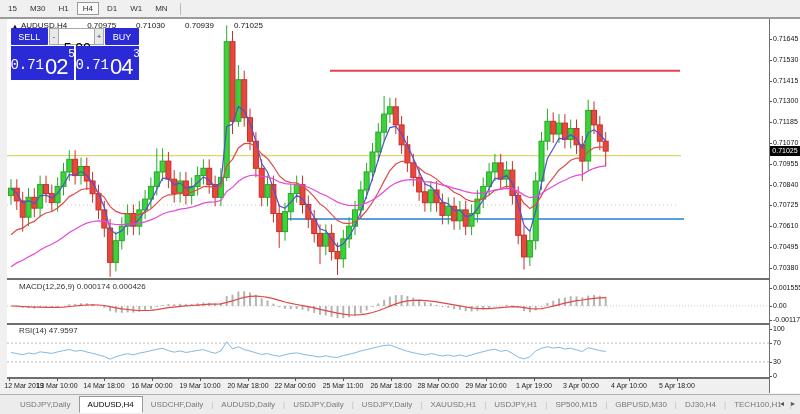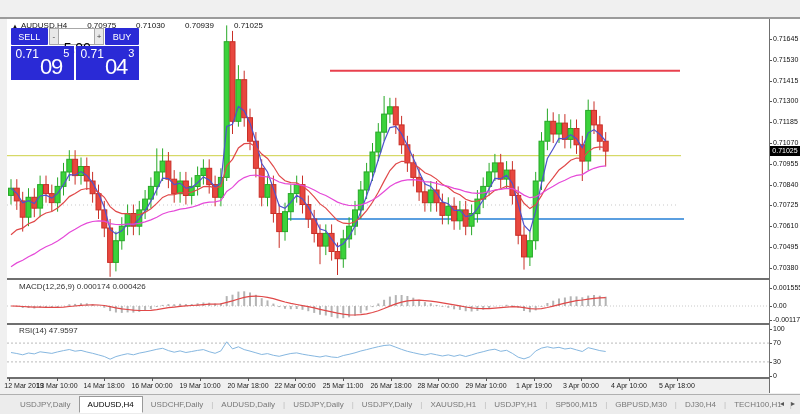--- a/index.html
+++ b/index.html
@@ -36,21 +36,21 @@
   #sell-btn { width:40px; margin-right:1px; }
   #buy-btn  { width:37px; margin-left:1px; }
   .spin-btn { width:11px; background:#e8e8e8; border:1px solid #a8a8a8; font-size:8px; color:#444;
               display:flex; align-items:center; justify-content:center; cursor:pointer; }
   #vol-field { width:38px; background:#fff; border:1px solid #a8a8a8; border-left:none; border-right:none;
                font-size:14px; color:#000; text-align:right; padding:12px 3px 0 0; line-height:15px; }
   #tp-row2 { display:flex; }
   .quote-box { width:63px; height:34px; background:#2a2ad6; color:#fff; display:flex;
                align-items:flex-end; justify-content:center; padding-bottom:4px; cursor:pointer; }
   #bid-box { margin-right:2px; }
-  .q-small { font-size:12px; margin:0 1px 15px 0; }
+  .q-small { font-size:14px; margin:0 1px 3px 0;font-family:Liberation Mono, monospace; }
   .q-big { font-size:22px; line-height:18px; letter-spacing:-1px; }
   .q-sup { font-size:11px; line-height:10px; margin-left:1px; align-self:flex-start; margin-top:2px; }
 
   svg { position:absolute; left:0; top:0; }
   .pane-label { position:absolute; left:5px; top:2px; font-size:8px; color:#333; white-space:nowrap; z-index:3;padding-left:7px; }
 
   .axis-label { position:absolute; left:3px; font-size:7px; color:#111; white-space:nowrap; }
   .axis-tick  { position:absolute; left:-1px; width:3px; height:1px; background:#555; }
   #price-badge { position:absolute; left:0px; width:30px; height:10px; background:#000; color:#fff;
                  font-size:7px; text-align:center; line-height:10px; }
@@ -67,20 +67,32 @@
   .tab.active { background:#fff; color:#000; border:1px solid #999; border-bottom:1px solid #fff; }
   .tab-sep { color:#bbb; font-size:8px; }
   .tab-scroll { position:absolute; top:4px; font-size:8px; color:#555; cursor:pointer; }
   #scroll-left { right:16px; } #scroll-right { right:5px; }
 </style>
 </head>
 <body>
 
 <div id="app">
 
+  <div id="toolbar">
+    <span id="tf-row" style="display:flex;align-items:center;">
+        <span class="tf-btn">15</span>
+        <span class="tf-btn">M30</span>
+        <span class="tf-btn">H1</span>
+        <span class="tf-btn active">H4</span>
+        <span class="tf-btn">D1</span>
+        <span class="tf-btn">W1</span>
+        <span class="tf-btn">MN</span>
+      </span>
+    <span class="tb-divider"></span>
+  </div>
   <div id="toolbar-sep"></div>
 
   <div id="price-pane" class="pane">
     <svg id="price-svg" width="762" height="259">
         <line x1="0" y1="186.0" x2="669" y2="186.0" stroke="#c9c9c9" stroke-width="1" stroke-dasharray="1,3"></line>
         <line x1="0" y1="136.7" x2="674" y2="136.7" stroke="#cdd044" stroke-width="1"></line>
         <line x1="278" y1="200.0" x2="677" y2="200.0" stroke="#5b9fe0" stroke-width="2"></line>
         <line x1="323" y1="51.7" x2="673" y2="51.7" stroke="#e8404e" stroke-width="2"></line>
         <line x1="4.0" y1="160.2" x2="4.0" y2="185.5" stroke="#27a827" stroke-width="1"></line>
         <rect x="1.5" y="169.2" width="5" height="7.2" fill="#3bd23b" stroke="#27a827" stroke-width="1"></rect>
@@ -302,21 +314,21 @@
     <div id="tp-row1">
       <div id="sell-btn" class="tp-btn">SELL</div>
       <div class="spin-btn">-</div>
       <div id="vol-field">5.00</div>
       <div class="spin-btn">+</div>
       <div id="buy-btn" class="tp-btn">BUY</div>
     </div>
     <div id="tp-row2">
       <div id="bid-box" class="quote-box">
         <span class="q-small">0.71</span>
-        <span class="q-big">09</span>
+        <span class="q-big">02</span>
         <span class="q-sup">5</span>
       </div>
       <div id="ask-box" class="quote-box">
         <span class="q-small">0.71</span>
         <span class="q-big">04</span>
         <span class="q-sup">3</span>
       </div>
     </div>
   </div>
 

